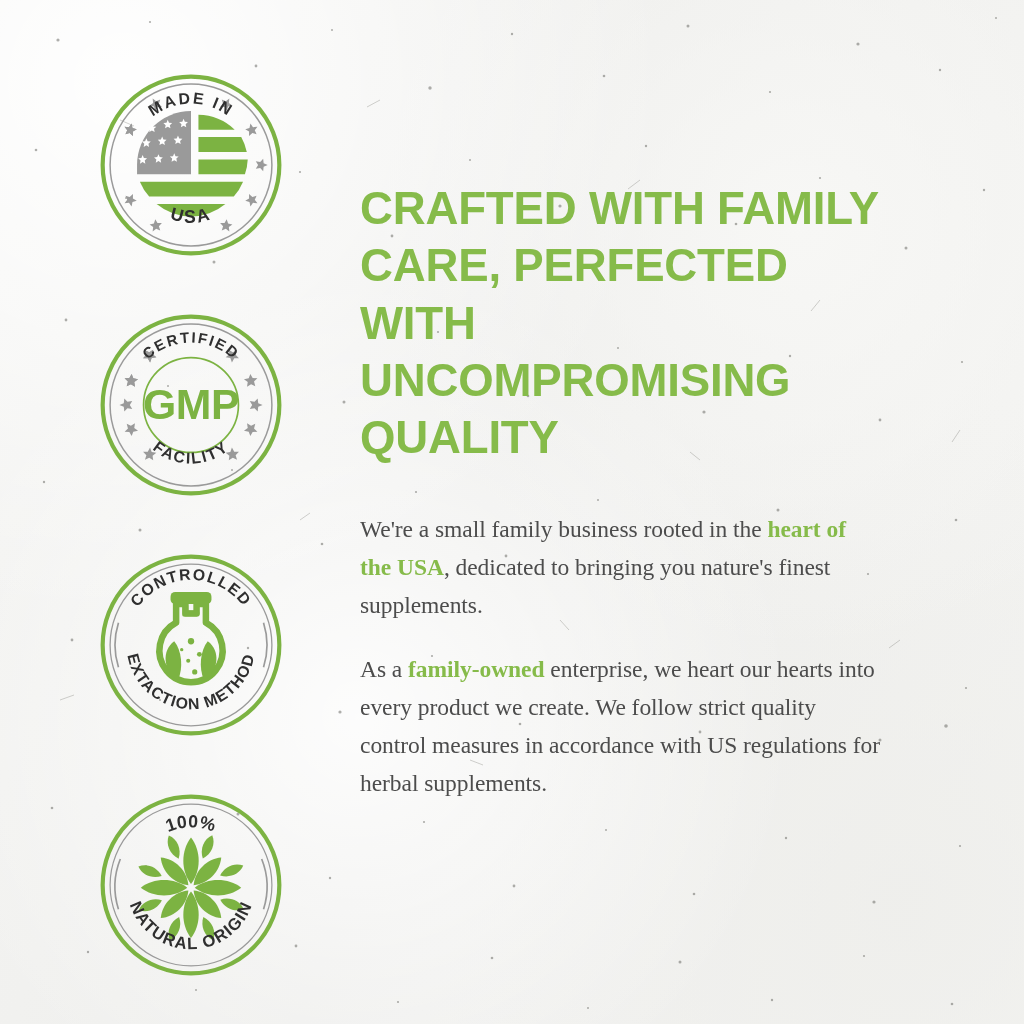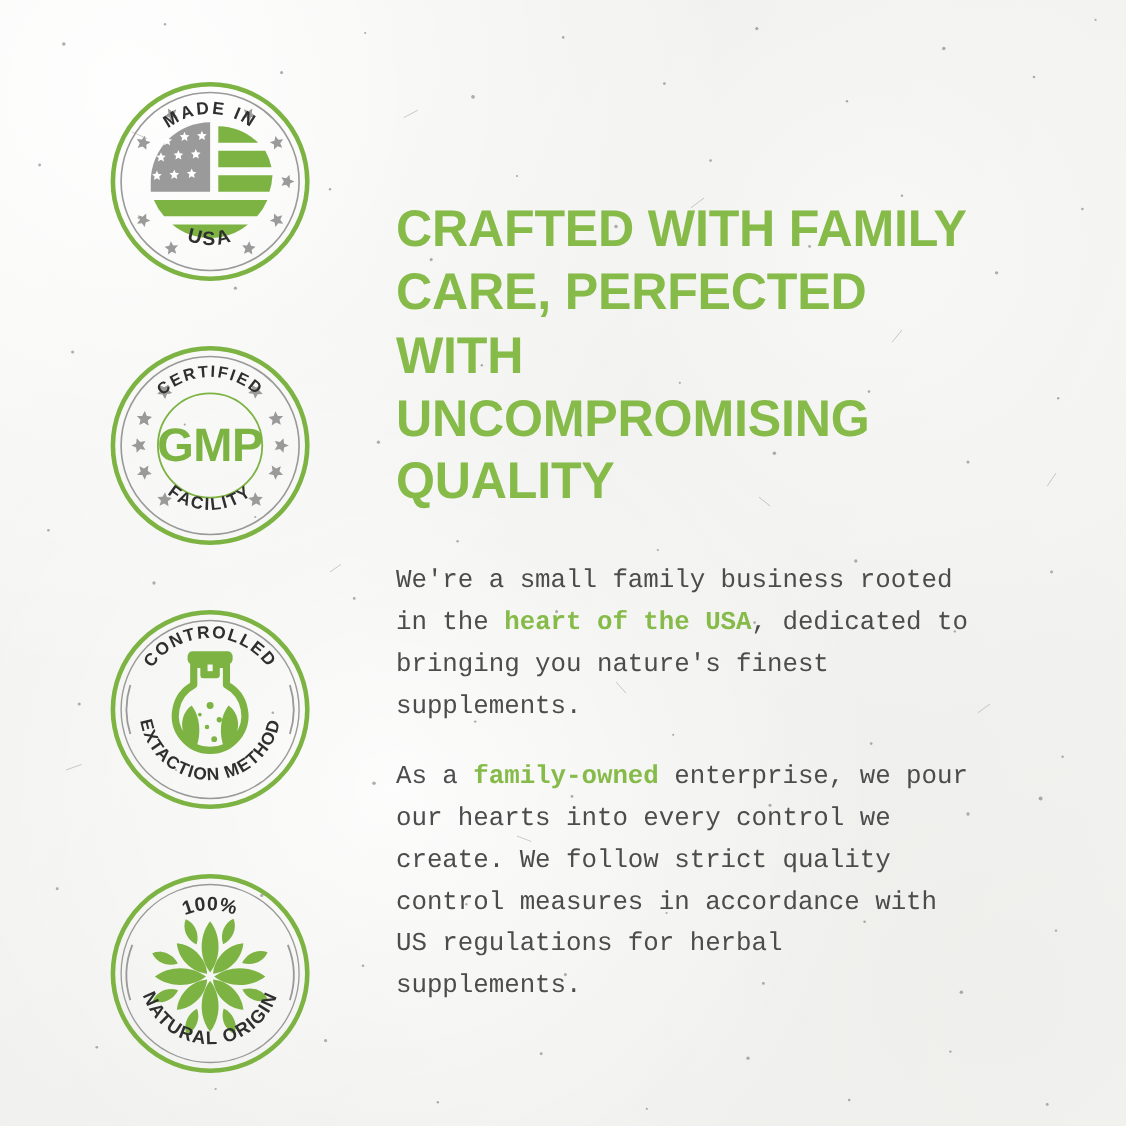--- a/index.html
+++ b/index.html
@@ -62,21 +62,21 @@
     font-size: 47px;
     line-height: 1.22;
     letter-spacing: -0.2px;
     margin: 0 0 44px 0;
     text-transform: uppercase;
     transform: scaleX(0.97);
     transform-origin: left top;
   }
   .para {
     color: #4c4c4c;
-    font-family: Liberation Mono, monospace;
+    font-family: Liberation Serif, serif;
     font-weight: normal;
     font-size: 23.5px;
     line-height: 1.62;
     letter-spacing: -0.05px;
     margin: 0 0 26px 0;
     max-width: 520px;
   }
   .para:last-child { margin-bottom: 0; }
   .hl {
     color: #86bb4a;
@@ -451,17 +451,17 @@
         </text>
       </svg>
     </div>
 
   </div>
 
   <div id="content">
     <h1 id="headline">CRAFTED WITH FAMILY CARE, PERFECTED WITH UNCOMPROMISING QUALITY</h1>
     <div id="paragraphs">
         <p class="para"><span>We're a small family business rooted in the </span><span class="hl">heart of the USA</span><span>, dedicated to bringing you nature's finest supplements.</span></p>
-        <p class="para"><span>As a </span><span class="hl">family-owned</span><span> enterprise, we pour our hearts into every control we create. We follow strict quality control measures in accordance with US regulations for herbal supplements.</span></p>
+        <p class="para"><span>As a </span><span class="hl">family-owned</span><span> enterprise, we heart our hearts into every product we create. We follow strict quality control measures in accordance with US regulations for herbal supplements.</span></p>
       </div>
   </div>
 
 </div>
 
 </body></html>

